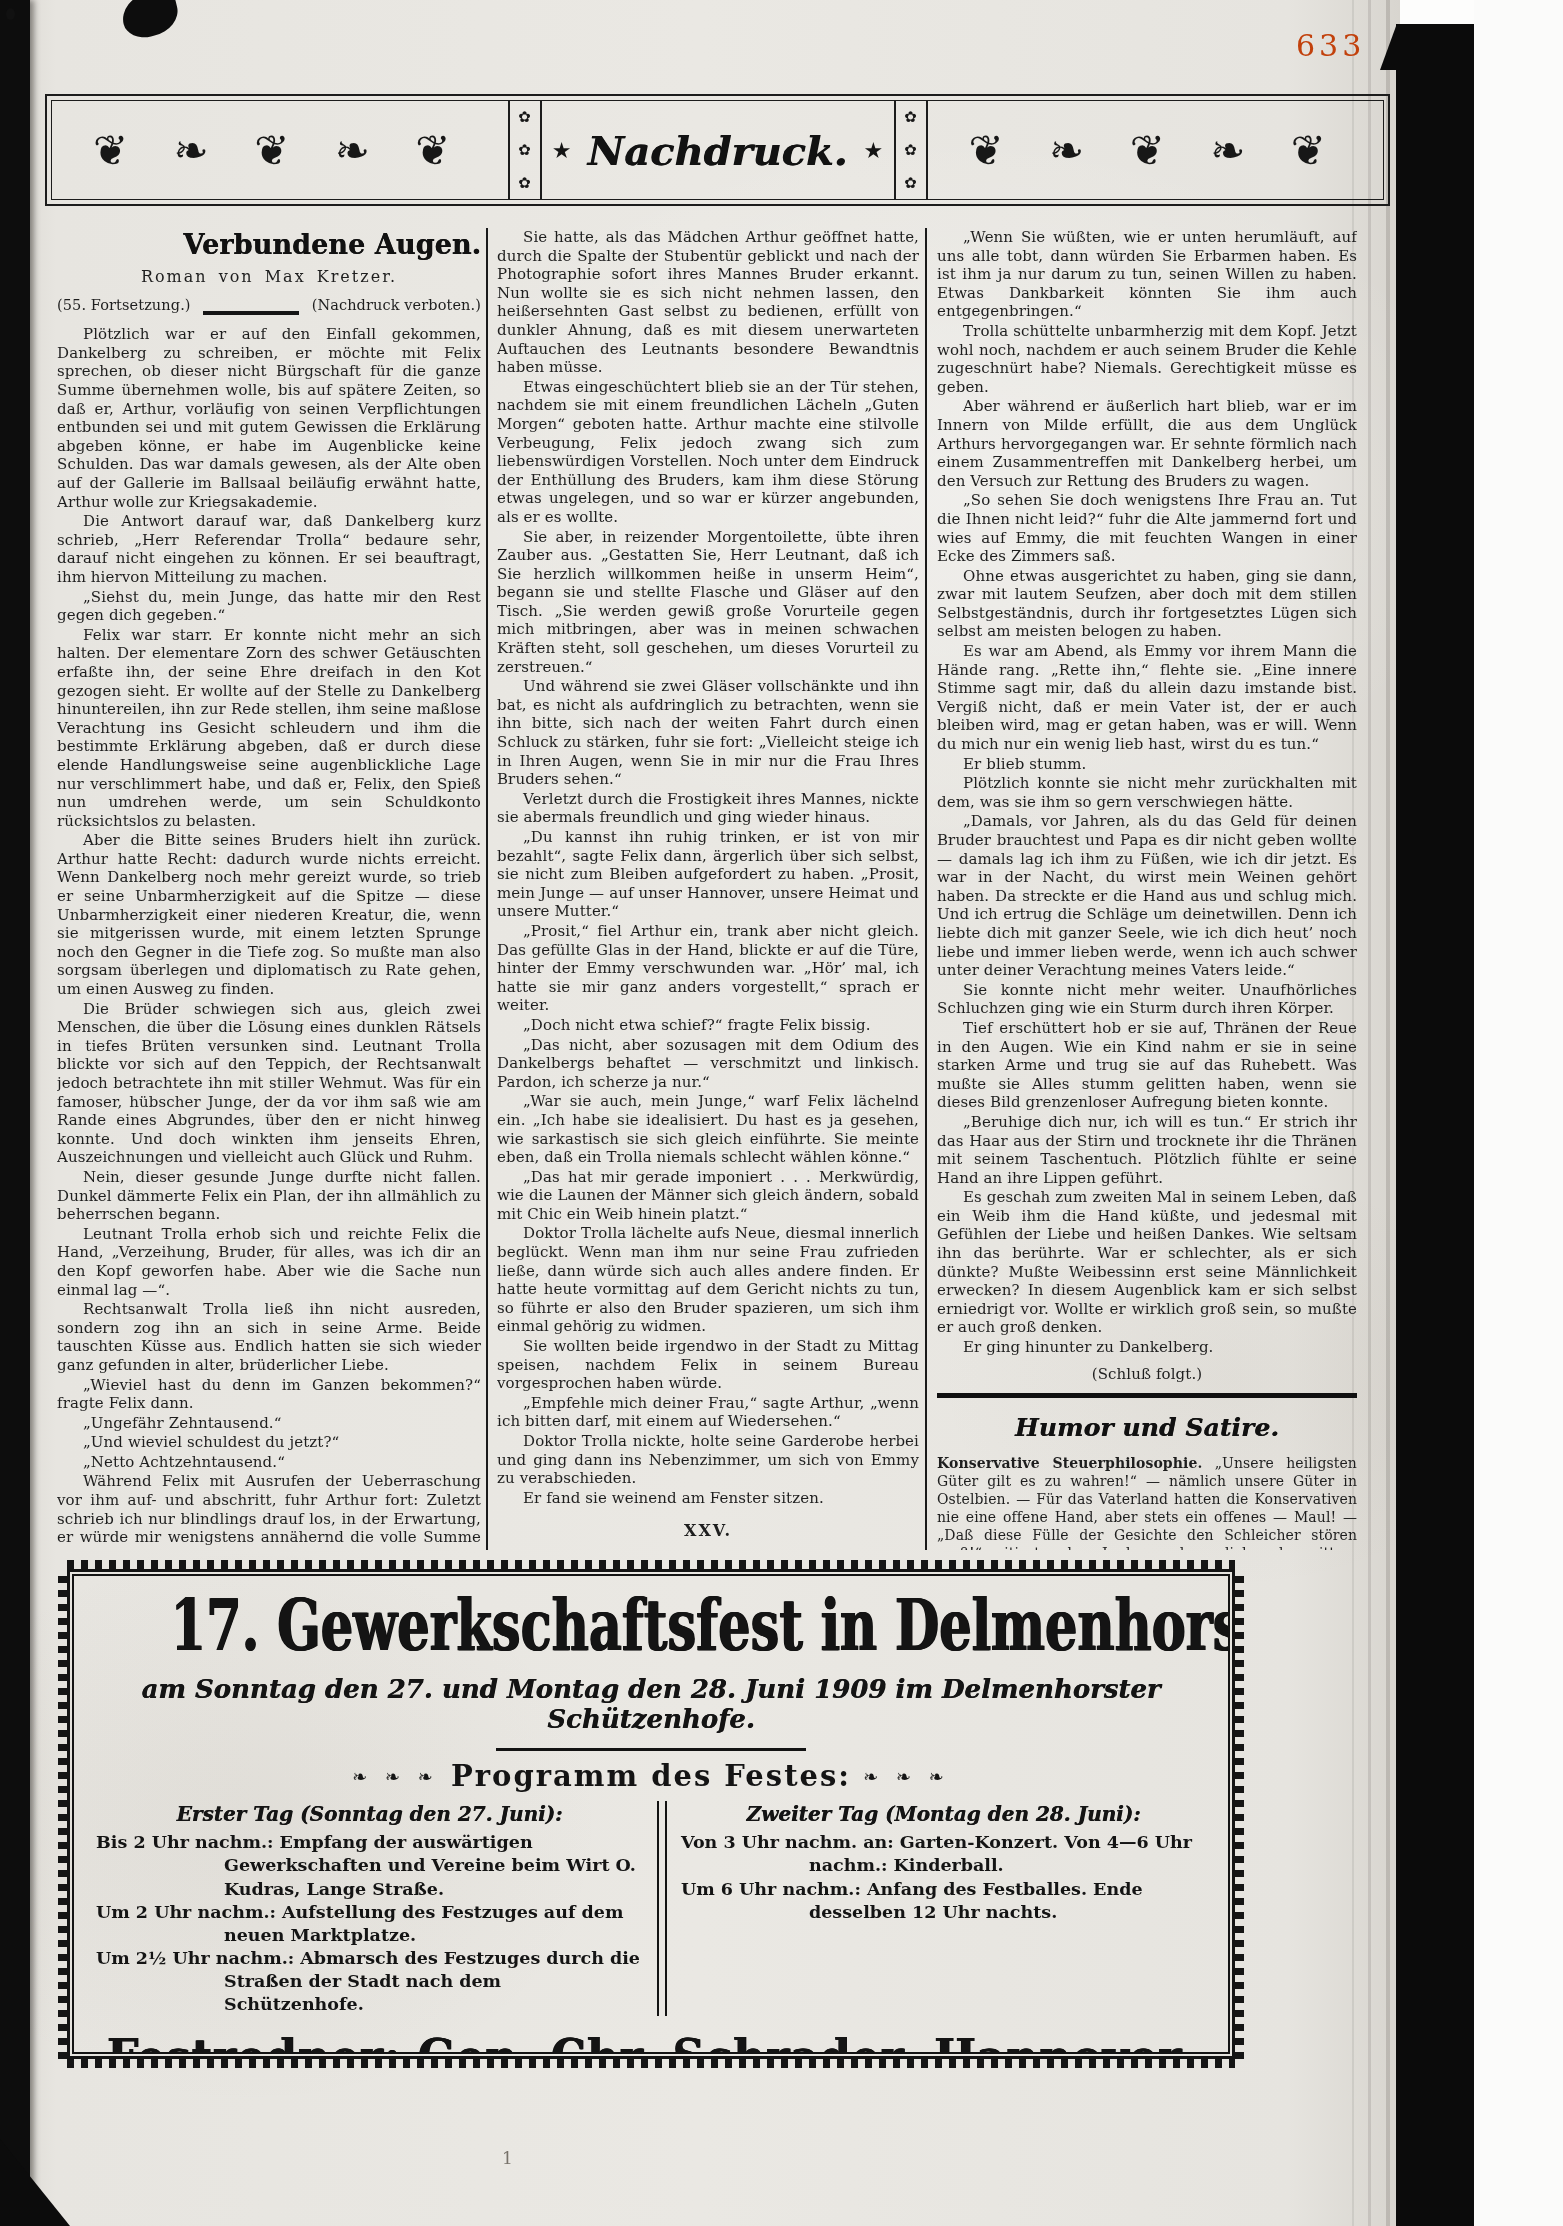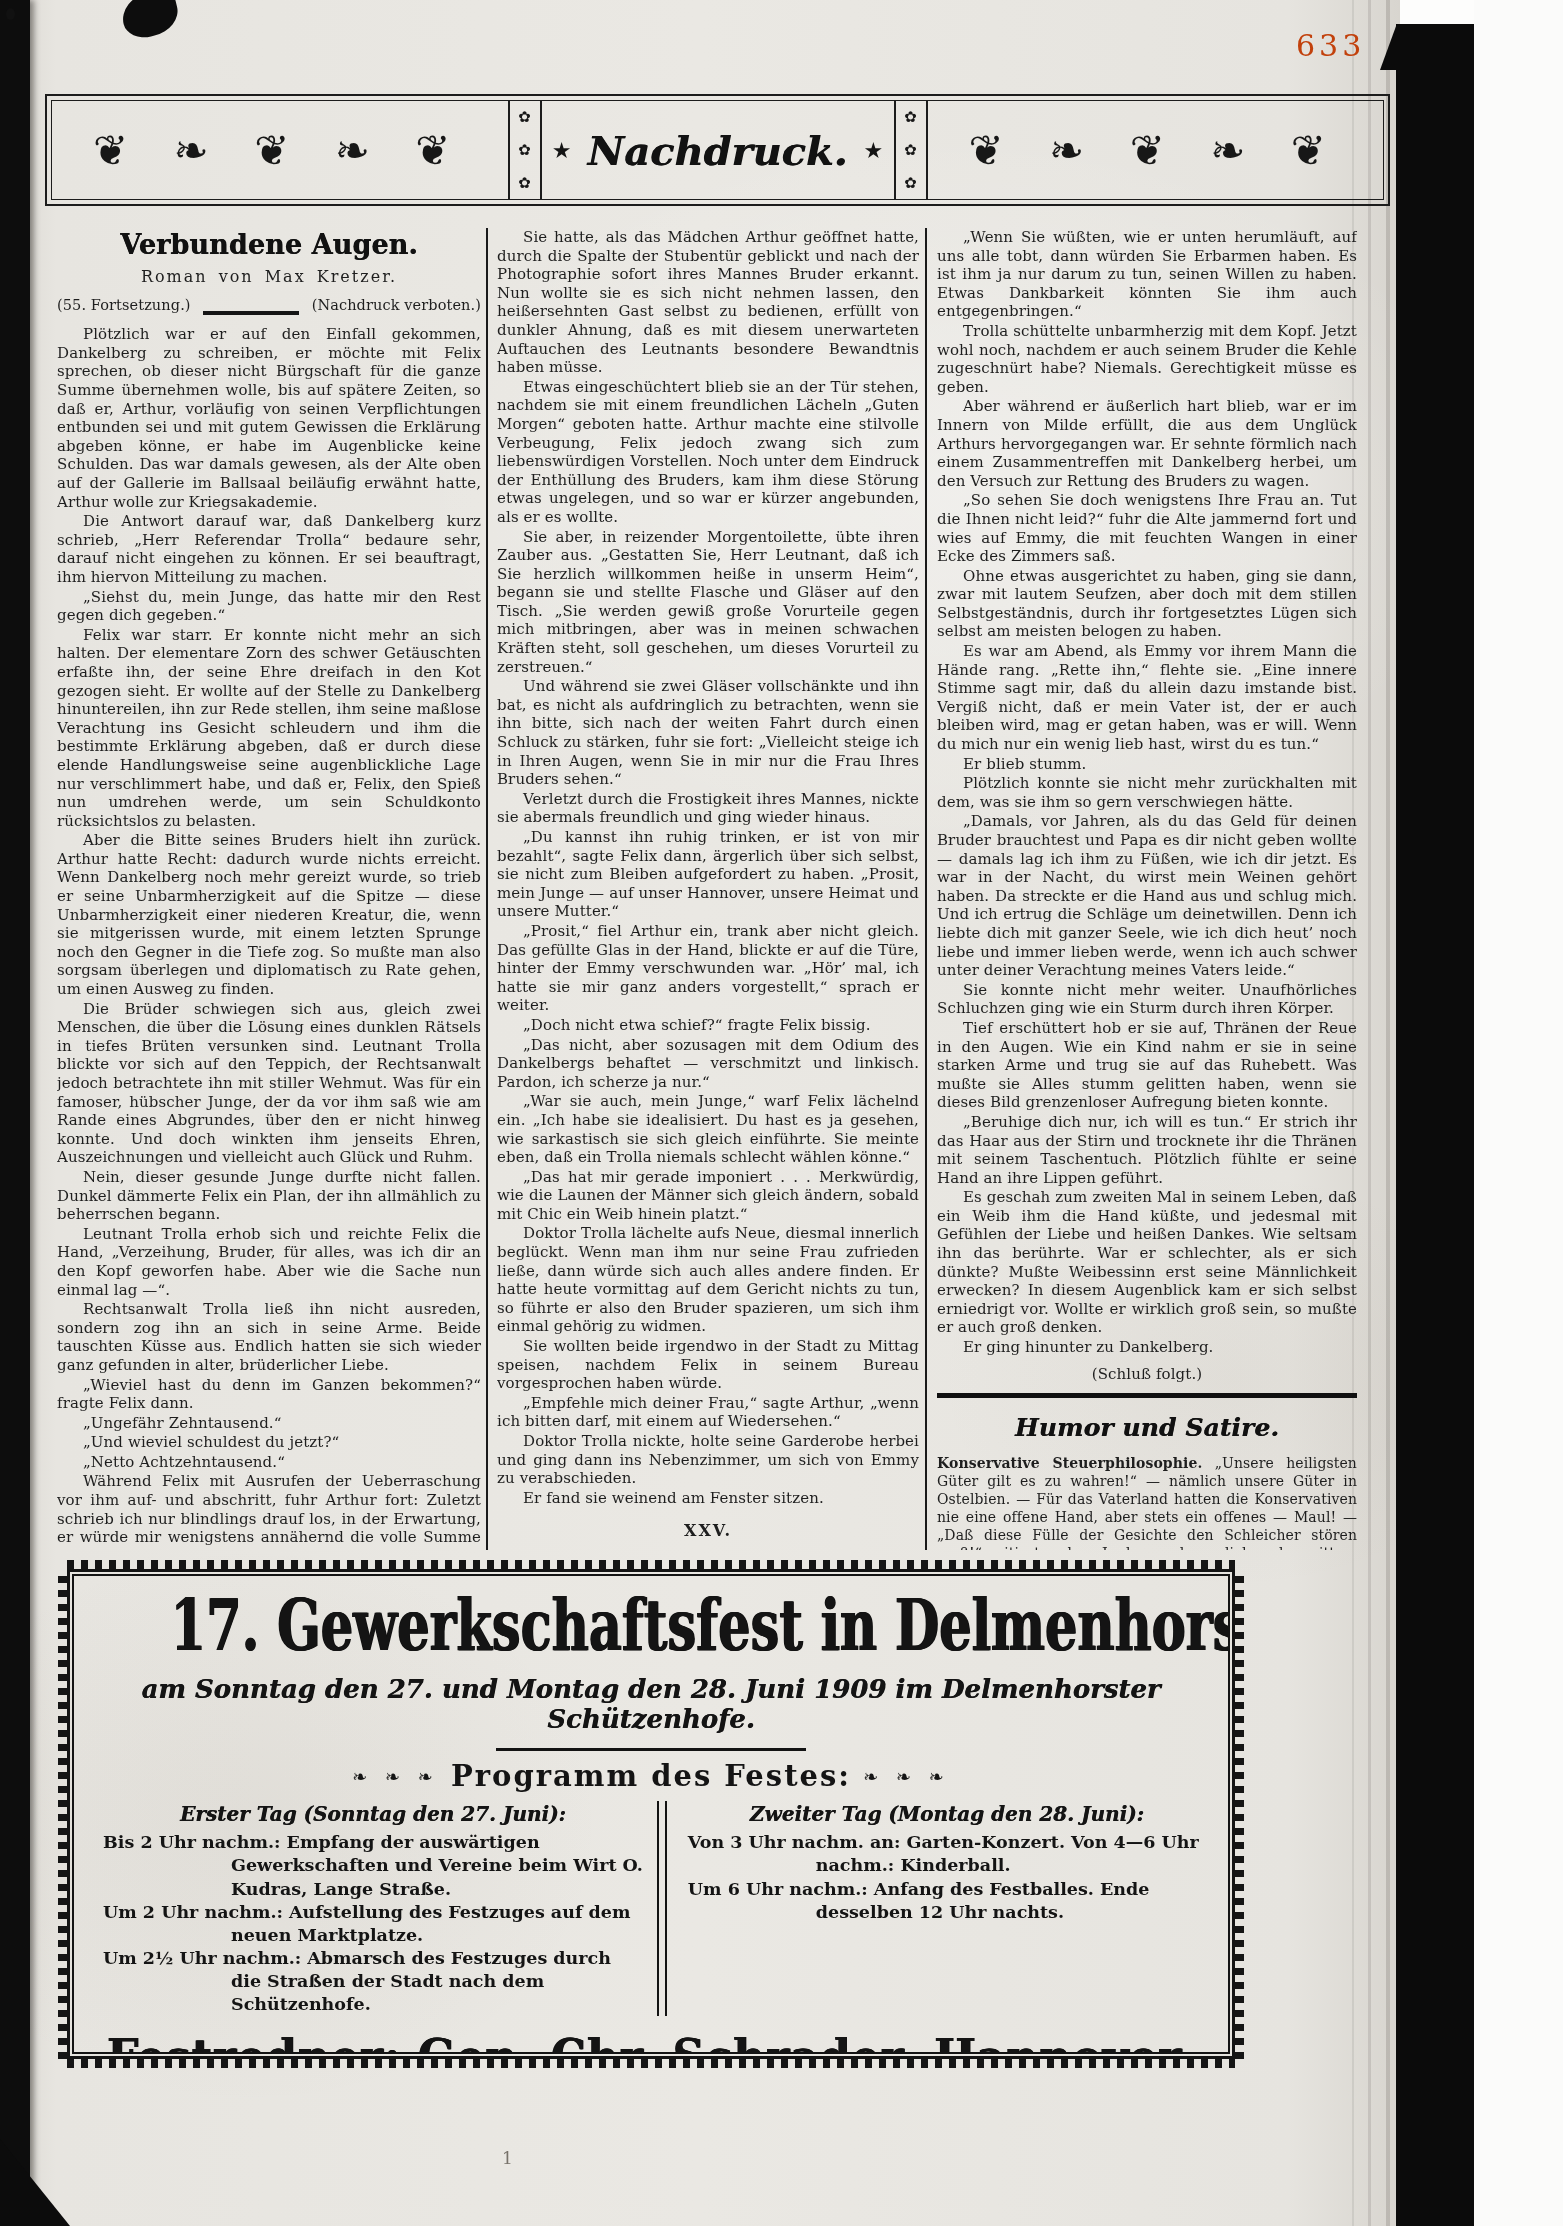--- a/index.html
+++ b/index.html
@@ -47,21 +47,21 @@
 
   
   .col{position:absolute;top:228px;height:1322px;overflow:hidden;color:#1e1e1e;
        font-size:15px;line-height:1.24;text-align:justify;letter-spacing:.1px;}
   .col1{left:57px;width:424px;}
   .col2{left:497px;width:422px;}
   .col3{left:937px;width:420px;}
   .vrule{position:absolute;top:228px;height:1322px;width:2px;background:#1a1a1a;}
   .vr1{left:486px;} .vr2{left:925px;}
   .para{margin:0 0 1px 0;text-indent:26px;}
-  .novel-title{font-size:27px;font-weight:bold;text-align:center;margin:0 0 6px;color:#111;
+  .novel-title{font-size:27px;font-weight:bold;text-align:right;margin:0 0 6px;color:#111;
                text-shadow:.4px 0 #111;}
   .novel-sub{font-size:16px;text-align:center;margin:0 0 10px;letter-spacing:2px;word-spacing:4px;}
   .meta-row{display:flex;justify-content:space-between;align-items:flex-end;font-size:14.5px;margin:0 0 10px;}
   .meta-rule{width:96px;height:4px;background:#151515;margin-top:6px;}
   .chapter{font-weight:bold;text-align:center;text-indent:0;margin:14px 0 12px;font-size:16px;letter-spacing:2px;}
   .closing{text-align:center;text-indent:0;margin:8px 0 10px;}
   .thick-rule{height:5px;background:#101010;margin:8px 0 14px;}
   .humor-head{font-size:25px;font-weight:bold;font-style:italic;text-align:center;margin:0 0 12px;
               color:#111;text-shadow:.4px 0 #111;}
   .humor-body{font-size:14px;line-height:1.28;text-align:justify;margin:0;}
@@ -79,21 +79,21 @@
   .ad-headline{text-align:center;white-space:nowrap;margin-top:2px;}
   .ad-headline span{display:inline-block;font-size:58px;font-weight:bold;letter-spacing:0;
                     transform:scale(.88,1.22);transform-origin:center top;
                     text-shadow:.8px 0 #111,-.8px 0 #111;}
   .ad-date{text-align:center;font-size:26px;font-weight:bold;margin-top:22px;
            font-style:italic;text-shadow:.4px 0 #111;}
   .ad-rule{width:310px;height:3px;background:#131313;margin:14px auto 8px;}
   .ad-program-title{text-align:center;font-size:29px;font-weight:bold;letter-spacing:2px;margin:2px 0 8px;}
   .ad-orn{font-size:18px;letter-spacing:6px;font-weight:normal;vertical-align:3px;}
   .prog-cols{display:flex;align-items:stretch;margin-top:2px;}
-  .prog-col{font-size:17.5px;font-weight:bold;line-height:1.32;margin-left:7px;}
+  .prog-col{font-size:17.5px;font-weight:bold;line-height:1.32;}
   .prog-left{width:51%;padding-right:14px;box-sizing:border-box;}
   .prog-right{width:49%;padding-left:14px;box-sizing:border-box;}
   .prog-div{width:6px;border-left:2px solid #131313;border-right:2px solid #131313;}
   .prog-head{text-align:center;font-size:20px;font-style:italic;margin:0 0 4px;text-shadow:.4px 0 #111;}
   .prog-item{margin:0;padding-left:128px;text-indent:-128px;}
   .ad-speaker{text-align:center;white-space:nowrap;margin-top:12px;}
   .ad-speaker span{display:inline-block;font-size:44px;font-weight:bold;letter-spacing:1px;
                    transform:scaleY(1.12);transform-origin:center top;
                    text-shadow:.6px 0 #111,-.6px 0 #111;}
 </style>

